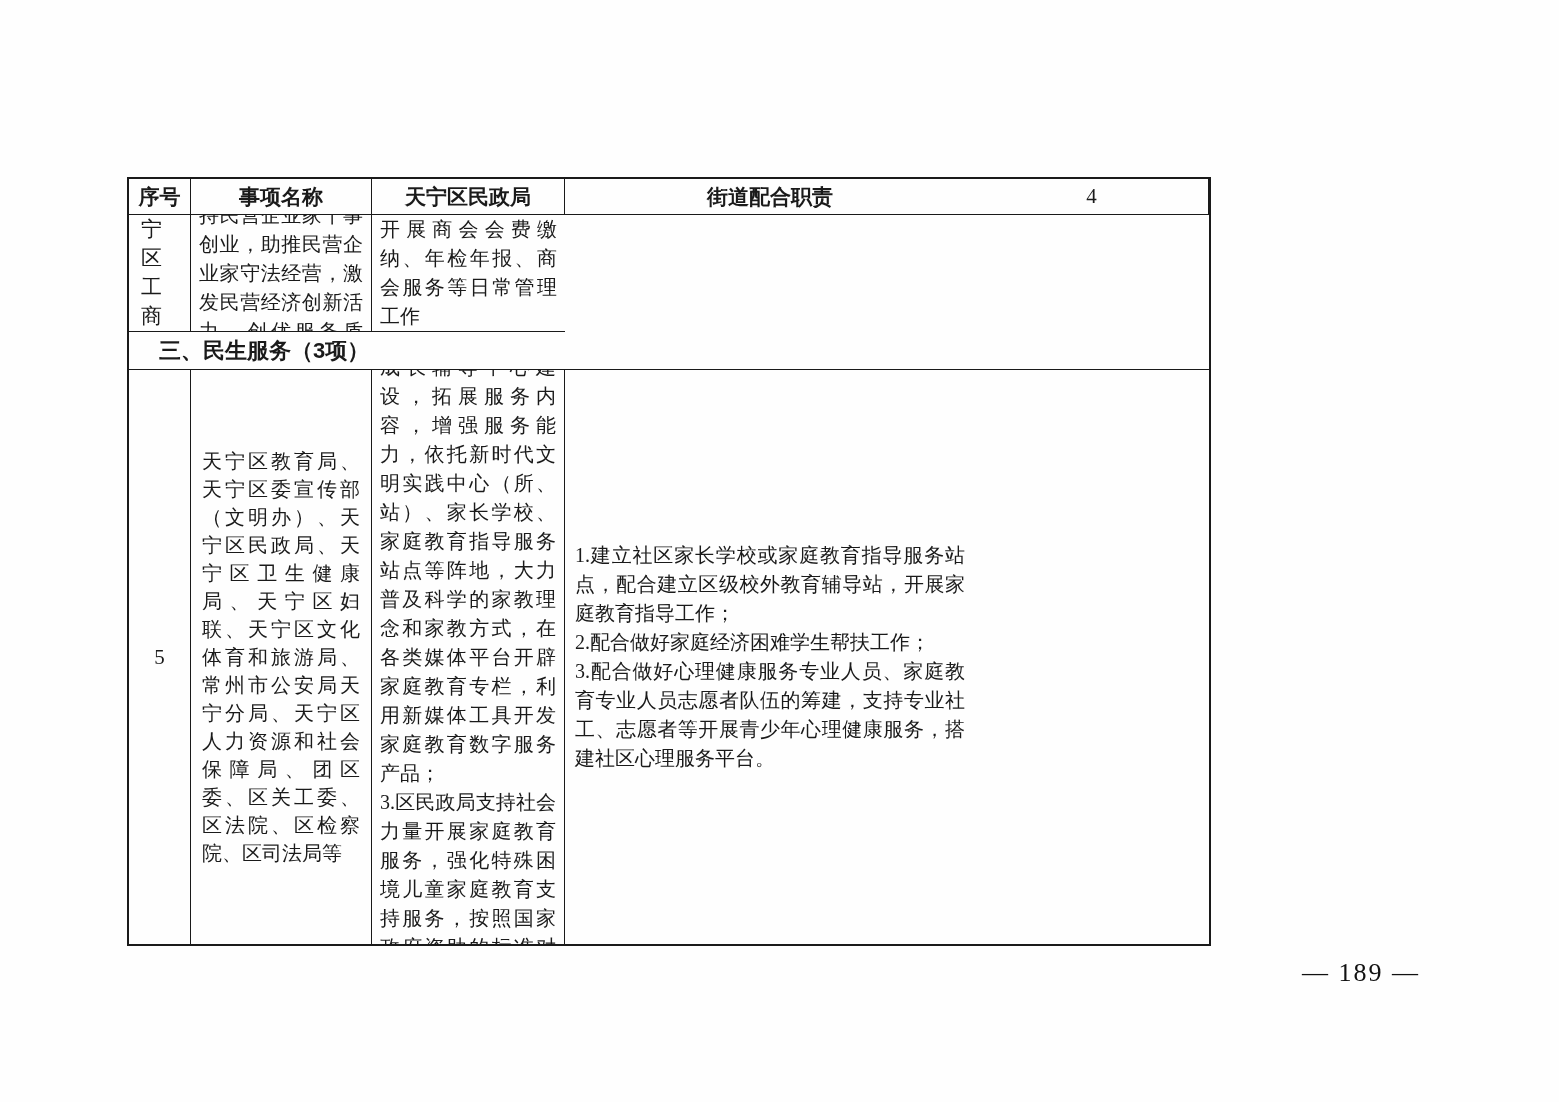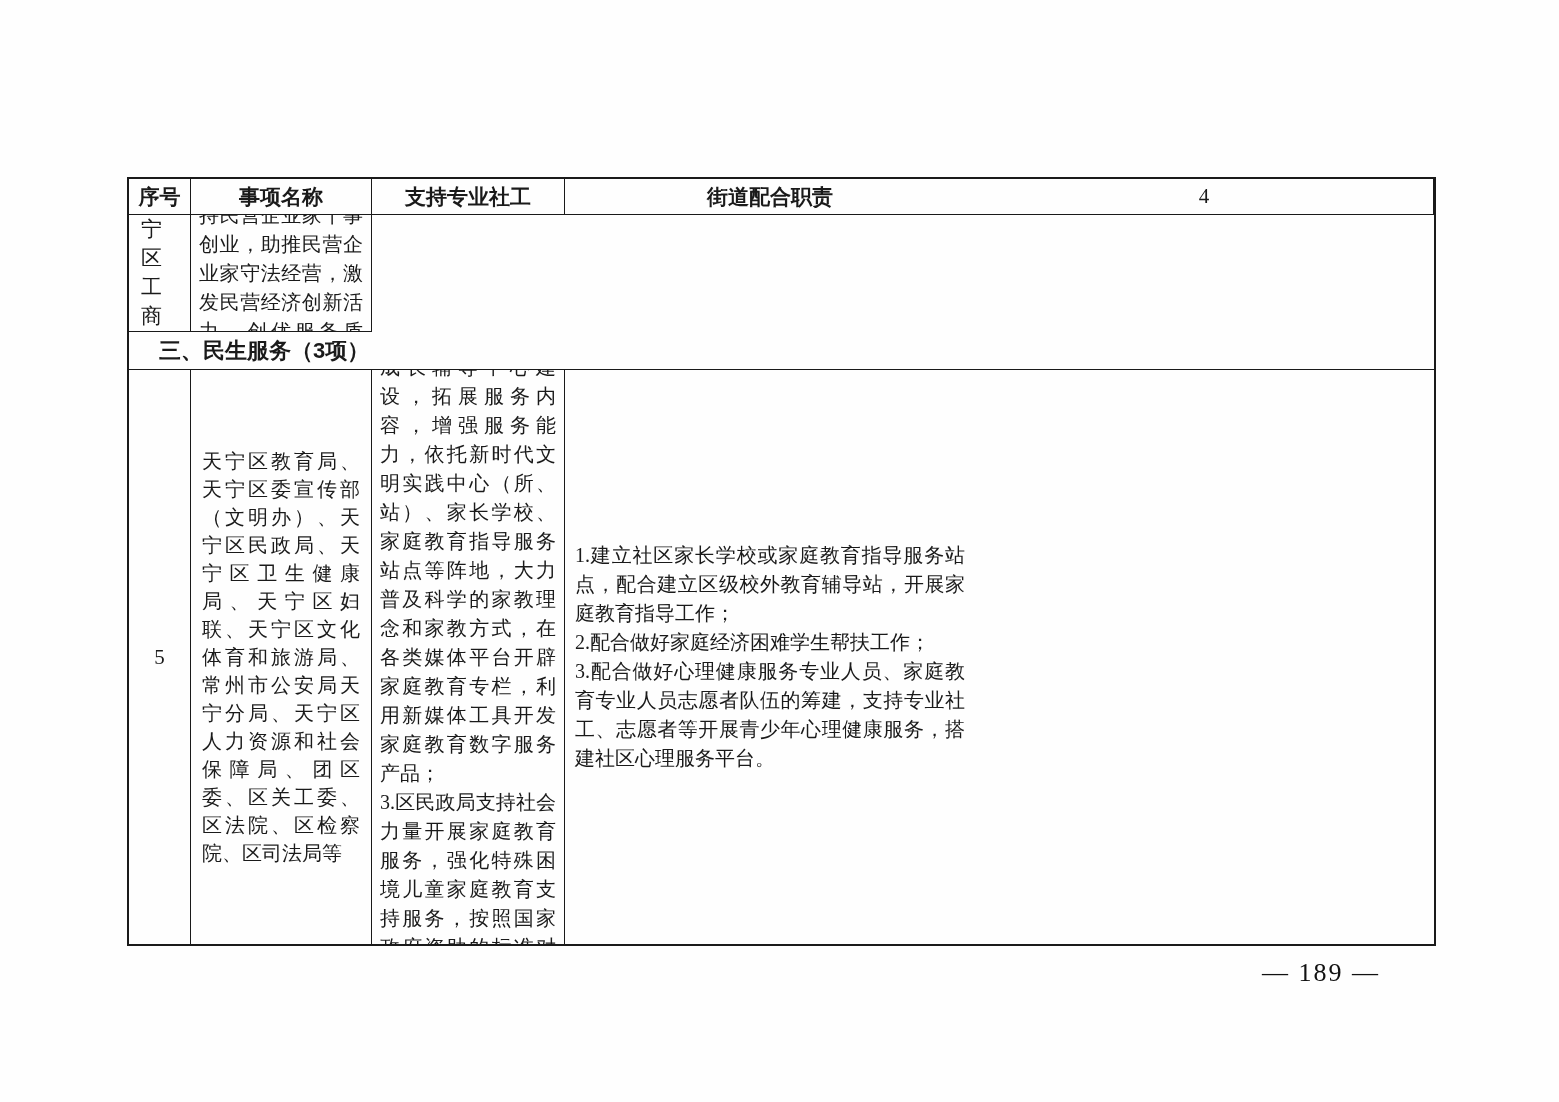--- a/index.html
+++ b/index.html
@@ -10,21 +10,21 @@
     height: 1102px;
     background: #fefefe;
     font-family: "Liberation Serif", serif;
     color: #1a1a1a;
     overflow: hidden;
   }
   .doc-table {
     position: absolute;
     left: 127px;
     top: 177px;
-    width: 1309px;
+    width: 1084px;
     display: grid;
     grid-template-columns: 62px 181px 193px 410px 1fr;
     grid-template-rows: 36px 117px 38px 574px;
     border: 2px solid #1a1a1a;
     background: #fefefe;
   }
   .cell {
     border-right: 1.5px solid #1a1a1a;
     border-bottom: 1.5px solid #1a1a1a;
     display: flex;
@@ -54,47 +54,50 @@
     line-height: 29px;
     text-align: justify;
   }
   .pad-lg { padding: 4px 12px; }
   .pad-sm { padding: 4px 8px; }
   .name-cell .txt, .dept-simple .txt { text-align: left; font-size: 21px; }
   .pre { white-space: pre-wrap; }
   .dept-cell .txt { line-height: 28px; font-family: Liberation Serif, serif; }
   .page-number {
     position: absolute;
-    left: 1262px;
+    left: 1302px;
     top: 958px;
     font-size: 26px;
     letter-spacing: 2px;
     font-family: "Liberation Serif", serif;
     color: #111;
     white-space: nowrap;
   }
 </style>
 </head>
 <body>
 
 <div class="page">
 
   <div class="doc-table">
 
     <div class="cell hdr">序号</div>
     <div class="cell hdr">事项名称</div>
-    <div class="cell hdr">支持专业社工</div>
+    <div class="cell hdr">天宁区民政局</div>
     <div class="cell hdr last">街道配合职责</div>
 
     <div class="cell num">4</div>
     <div class="cell dept-simple pad-lg">
       <div class="txt">天宁区工商联</div>
     </div>
     <div class="cell top pad-sm">
       <div class="txt">开展商会日常服务、管理工作，支持民营企业家干事创业，助推民营企业家守法经营，激发民营经济创新活力，创优服务质效，构建商会发展生态圈。</div>
+    </div>
+    <div class="cell last pad-sm">
+      <div class="txt">开展商会会费缴纳、年检年报、商会服务等日常管理工作</div>
     </div>
 
     <div class="cell section last">三、民生服务（3项）</div>
 
     <div class="cell num bottomrow">5</div>
     <div class="cell dept-cell bottomrow" style="padding: 4px 11px;">
       <div class="txt">天宁区教育局、天宁区委宣传部（文明办）、天宁区民政局、天宁区卫生健康局、天宁区妇联、天宁区文化体育和旅游局、常州市公安局天宁分局、天宁区人力资源和社会保障局、团区委、区关工委、区法院、区检察院、区司法局等</div>
     </div>
     <div class="cell top bottomrow" style="padding: 2px 8px;">
       <div class="txt pre">1.区教育局坚守学校教育主阵地，落实立德树人根本任务，推进家校社协同育人，继续巩固发展家长学校，线上线下开展家庭教育指导，持续推进“天润宁心”心理健康关爱工作，护航青少年健康成长；

